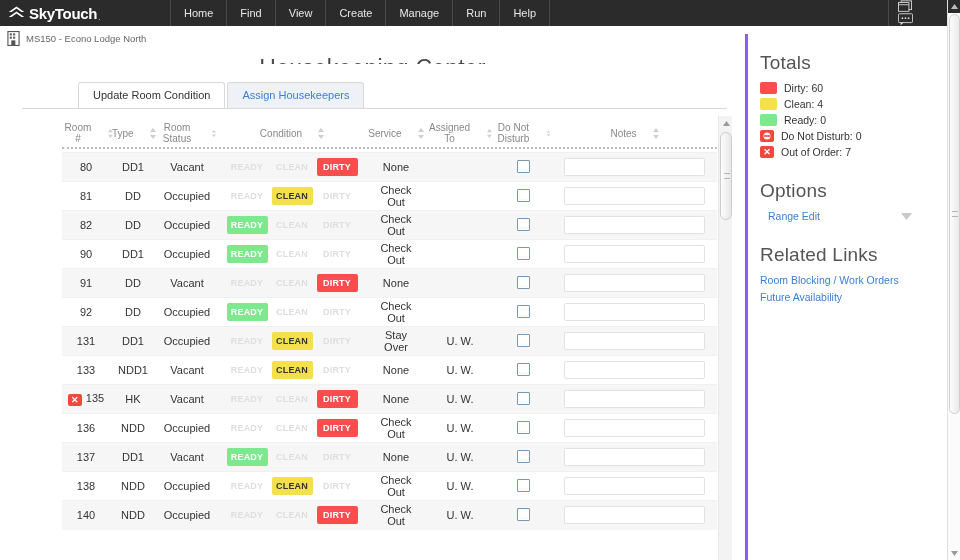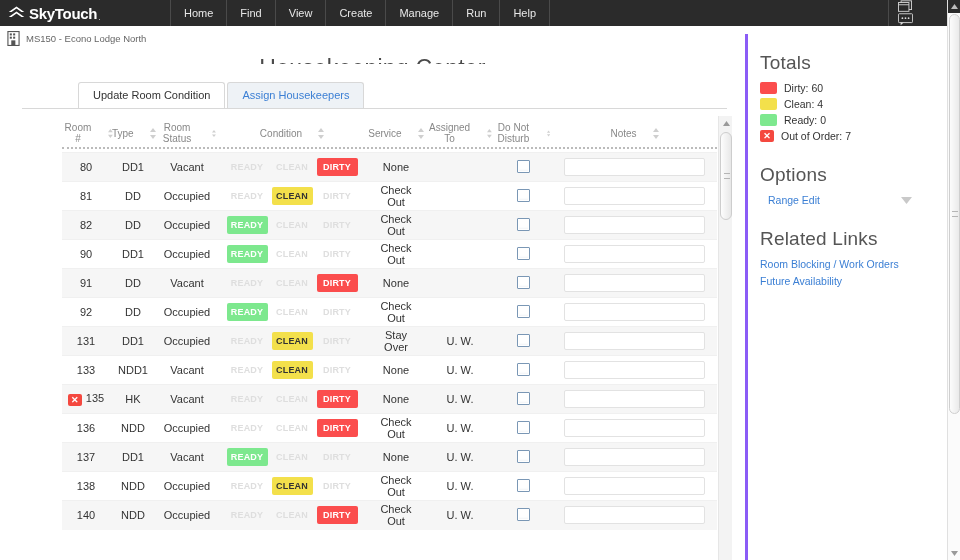--- a/index.html
+++ b/index.html
@@ -533,20 +533,29 @@
       </div>
       <div class="total-row">
         <span class="sw" style="background:#f3e04b"></span>
         <span>Clean: 4</span>
       </div>
       <div class="total-row">
         <span class="sw" style="background:#7de88e"></span>
         <span>Ready: 0</span>
       </div>
       <div class="total-row">
+        <span class="badge-ico" style="background:#f4483f">
+          <svg width="8" height="8" viewBox="0 0 8 8">
+            <circle cx="4" cy="4" r="3.5" fill="#fff"></circle>
+            <rect x="1" y="3.2" width="6" height="1.6" fill="#f4483f"></rect>
+          </svg>
+        </span>
+        <span>Do Not Disturb: 0</span>
+      </div>
+      <div class="total-row">
         <span class="badge-ico" style="background:#f4483f;color:#fff;font-size:9px;font-weight:bold">✕</span>
         <span>Out of Order: 7</span>
       </div>
     </div>
 
   <h2 class="rail-h second">Options</h2>
   <div id="opt-row">
     <a class="raillink" style="margin:0">Range Edit</a>
     <svg width="11" height="7" viewBox="0 0 11 7">
         <path d="M0 0 L11 0 L5.5 7 Z" fill="#c9c9c9"></path>

